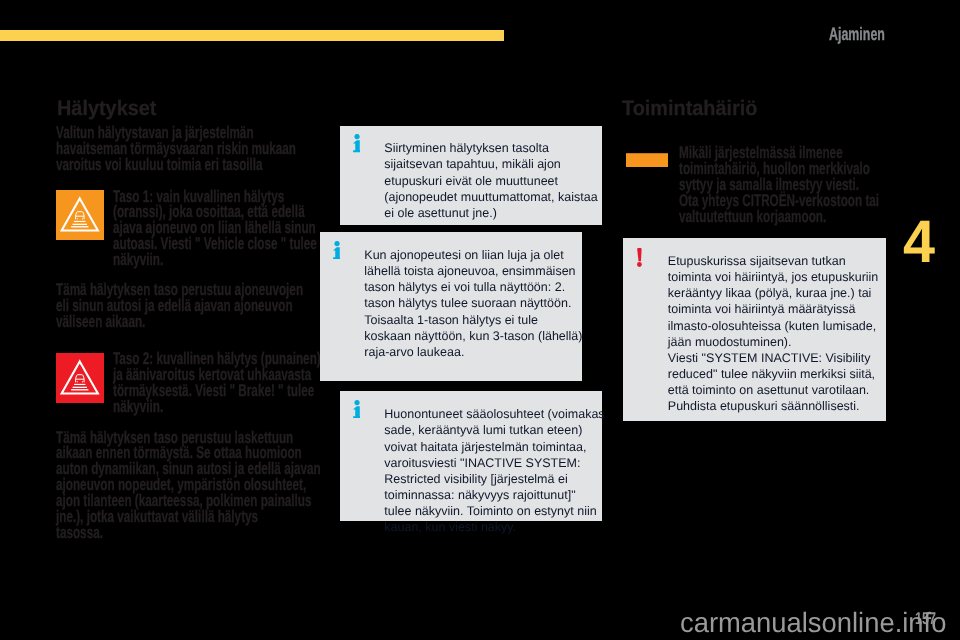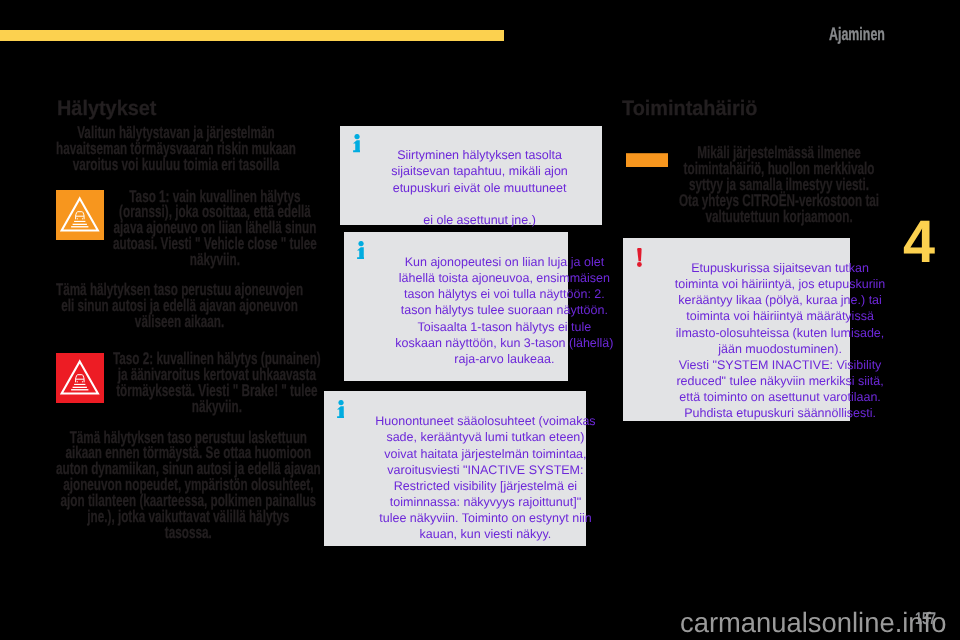--- a/index.html
+++ b/index.html
@@ -1,21 +1,21 @@
 <!DOCTYPE html>
 <html><head>
 <meta charset="utf-8">
 <title>Ajaminen</title>
 <style>
   html,body{margin:0;padding:0;}
   body{width:960px;height:640px;background:#000;overflow:hidden;
        font-family:"Liberation Sans",sans-serif;
        -webkit-font-smoothing:antialiased;text-rendering:geometricPrecision;}
   .page{position:absolute;left:0;top:0;width:960px;height:640px;overflow:hidden;
-        transform:translateZ(0);text-align:center;}
+        transform:translateZ(0);}
 
   .topbar{position:absolute;left:0;top:30px;width:504px;height:11px;background:#fcd14f;}
   .section-name{position:absolute;left:829.2px;top:25.1px;font-size:18px;font-weight:bold;
                 color:#87898c;line-height:18px;white-space:nowrap;
                 transform:scaleX(0.69);transform-origin:left top;
                 -webkit-text-stroke:0.3px #87898c;}
   .tabnum{position:absolute;left:903px;top:211.5px;font-size:60px;font-weight:bold;color:#fcd14f;
           line-height:60px;transform:scaleX(0.96);transform-origin:left top;}
 
   .headline{position:absolute;margin:0;font-size:21px;font-weight:bold;color:#231f20;
@@ -36,21 +36,21 @@
   #p-fault{left:678.7px;top:145.1px;}
 
   .sqicon{position:absolute;}
   .sqicon svg{display:block;}
   #ic1{left:56px;top:190px;}
   #ic2{left:56px;top:353px;}
   #ic3{left:626.4px;top:152.7px;}
 
   .infobox{position:absolute;background:#e2e3e5;box-sizing:border-box;}
   .ib-ic{position:absolute;}
-  .ibtext{position:absolute;font-size:12.5px;line-height:16.1px;color:#6d28d9;white-space:nowrap;margin:16px;}
+  .ibtext{position:absolute;font-size:12.5px;line-height:16.1px;color:#0f172a;white-space:nowrap;margin:9px;}
 
   .watermark{position:absolute;left:680.4px;top:609px;font-size:28px;color:#9a9a9a;
              line-height:28px;white-space:nowrap;z-index:3;
              transform:scaleX(0.978);transform-origin:left top;}
   .pageno{position:absolute;left:915.4px;top:610.2px;font-size:17px;font-weight:bold;color:#8e9093;
           line-height:17px;z-index:2;transform:scaleX(0.74);transform-origin:left top;}
 </style>
 </head>
 <body>
 
@@ -113,48 +113,48 @@
 
   <div class="infobox" style="left:340px;top:126px;width:262px;height:99px;">
     <span class="ib-ic" style="left:12.5px;top:8.2px;">
       <svg viewBox="0 0 7.4 17.2" width="7.9" height="18.4">
           <g fill="#00ace0">
             <circle cx="3.8" cy="2.4" r="2.45"></circle>
             <path d="M0 8.95 L3.5 5.95 L6.35 5.95 L6.35 15.2 L7.4 15.2 L7.4 17.2 L0.1 17.2 L0.1 15.2 L2.1 15.2 L2.1 8.95 Z"></path>
           </g>
         </svg>
     </span>
-    <p class="ibtext" style="left:35.3px;top:5.4px;"><span class="ln">Siirtyminen hälytyksen tasolta</span><br><span class="ln">sijaitsevan tapahtuu, mikäli ajon</span><br><span class="ln">etupuskuri eivät ole muuttuneet</span><br><br><span class="ln">ei ole asettunut jne.)</span></p>
+    <p class="ibtext" style="left:35.3px;top:5.4px;"><span class="ln">Siirtyminen hälytyksen tasolta</span><br><span class="ln">sijaitsevan tapahtuu, mikäli ajon</span><br><span class="ln">etupuskuri eivät ole muuttuneet</span><br><span class="ln">(ajonopeudet muuttumattomat, kaistaa</span><br><span class="ln">ei ole asettunut jne.)</span></p>
   </div>
 
-  <div class="infobox" style="left:344px;top:232px;width:224px;height:149px;">
+  <div class="infobox" style="left:320px;top:232px;width:262px;height:149px;">
     <span class="ib-ic" style="left:12.5px;top:9px;">
       <svg viewBox="0 0 7.4 17.2" width="7.9" height="18.4">
           <g fill="#00ace0">
             <circle cx="3.8" cy="2.4" r="2.45"></circle>
             <path d="M0 8.95 L3.5 5.95 L6.35 5.95 L6.35 15.2 L7.4 15.2 L7.4 17.2 L0.1 17.2 L0.1 15.2 L2.1 15.2 L2.1 8.95 Z"></path>
           </g>
         </svg>
     </span>
     <p class="ibtext" style="left:35.3px;top:6.2px;"><span class="ln">Kun ajonopeutesi on liian luja ja olet</span><br><span class="ln">lähellä toista ajoneuvoa, ensimmäisen</span><br><span class="ln">tason hälytys ei voi tulla näyttöön: 2.</span><br><span class="ln">tason hälytys tulee suoraan näyttöön.</span><br><span class="ln">Toisaalta 1-tason hälytys ei tule</span><br><span class="ln">koskaan näyttöön, kun 3-tason (lähellä)</span><br><span class="ln">raja-arvo laukeaa.</span></p>
   </div>
 
-  <div class="infobox" style="left:324px;top:391px;width:262px;height:155px;">
+  <div class="infobox" style="left:340px;top:391px;width:262px;height:130px;">
     <span class="ib-ic" style="left:12.5px;top:9.1px;">
       <svg viewBox="0 0 7.4 17.2" width="7.9" height="18.4">
           <g fill="#00ace0">
             <circle cx="3.8" cy="2.4" r="2.45"></circle>
             <path d="M0 8.95 L3.5 5.95 L6.35 5.95 L6.35 15.2 L7.4 15.2 L7.4 17.2 L0.1 17.2 L0.1 15.2 L2.1 15.2 L2.1 8.95 Z"></path>
           </g>
         </svg>
     </span>
     <p class="ibtext" style="left:35.3px;top:6.4px;"><span class="ln">Huonontuneet sääolosuhteet (voimakas</span><br><span class="ln">sade, kerääntyvä lumi tutkan eteen)</span><br><span class="ln">voivat haitata järjestelmän toimintaa,</span><br><span class="ln">varoitusviesti "INACTIVE SYSTEM:</span><br><span class="ln">Restricted visibility [järjestelmä ei</span><br><span class="ln">toiminnassa: näkyvyys rajoittunut]"</span><br><span class="ln">tulee näkyviin. Toiminto on estynyt niin</span><br><span class="ln">kauan, kun viesti näkyy.</span></p>
   </div>
 
-  <div class="infobox" style="left:623px;top:238px;width:227px;height:183px;">
+  <div class="infobox" style="left:623px;top:238px;width:263px;height:183px;">
     <span class="ib-ic" style="left:14.3px;top:9.7px;">
       <svg viewBox="0 0 4.8 19" width="4.8" height="19">
           <g fill="#e21a2d">
             <path d="M0.15 1.1 C0.15 0.45 0.85 0 1.55 0 h1.7 c0.7 0 1.4 0.45 1.4 1.1 l-0.7 12.1 h-2.4 Z"></path>
             <circle cx="2.4" cy="16.5" r="2.4"></circle>
           </g>
         </svg>
     </span>
     <p class="ibtext" style="left:35.8px;top:6.2px;"><span class="ln">Etupuskurissa sijaitsevan tutkan</span><br><span class="ln">toiminta voi häiriintyä, jos etupuskuriin</span><br><span class="ln">kerääntyy likaa (pölyä, kuraa jne.) tai</span><br><span class="ln">toiminta voi häiriintyä määrätyissä</span><br><span class="ln">ilmasto-olosuhteissa (kuten lumisade,</span><br><span class="ln">jään muodostuminen).</span><br><span class="ln">Viesti "SYSTEM INACTIVE: Visibility</span><br><span class="ln">reduced" tulee näkyviin merkiksi siitä,</span><br><span class="ln">että toiminto on asettunut varotilaan.</span><br><span class="ln">Puhdista etupuskuri säännöllisesti.</span></p>
   </div>

